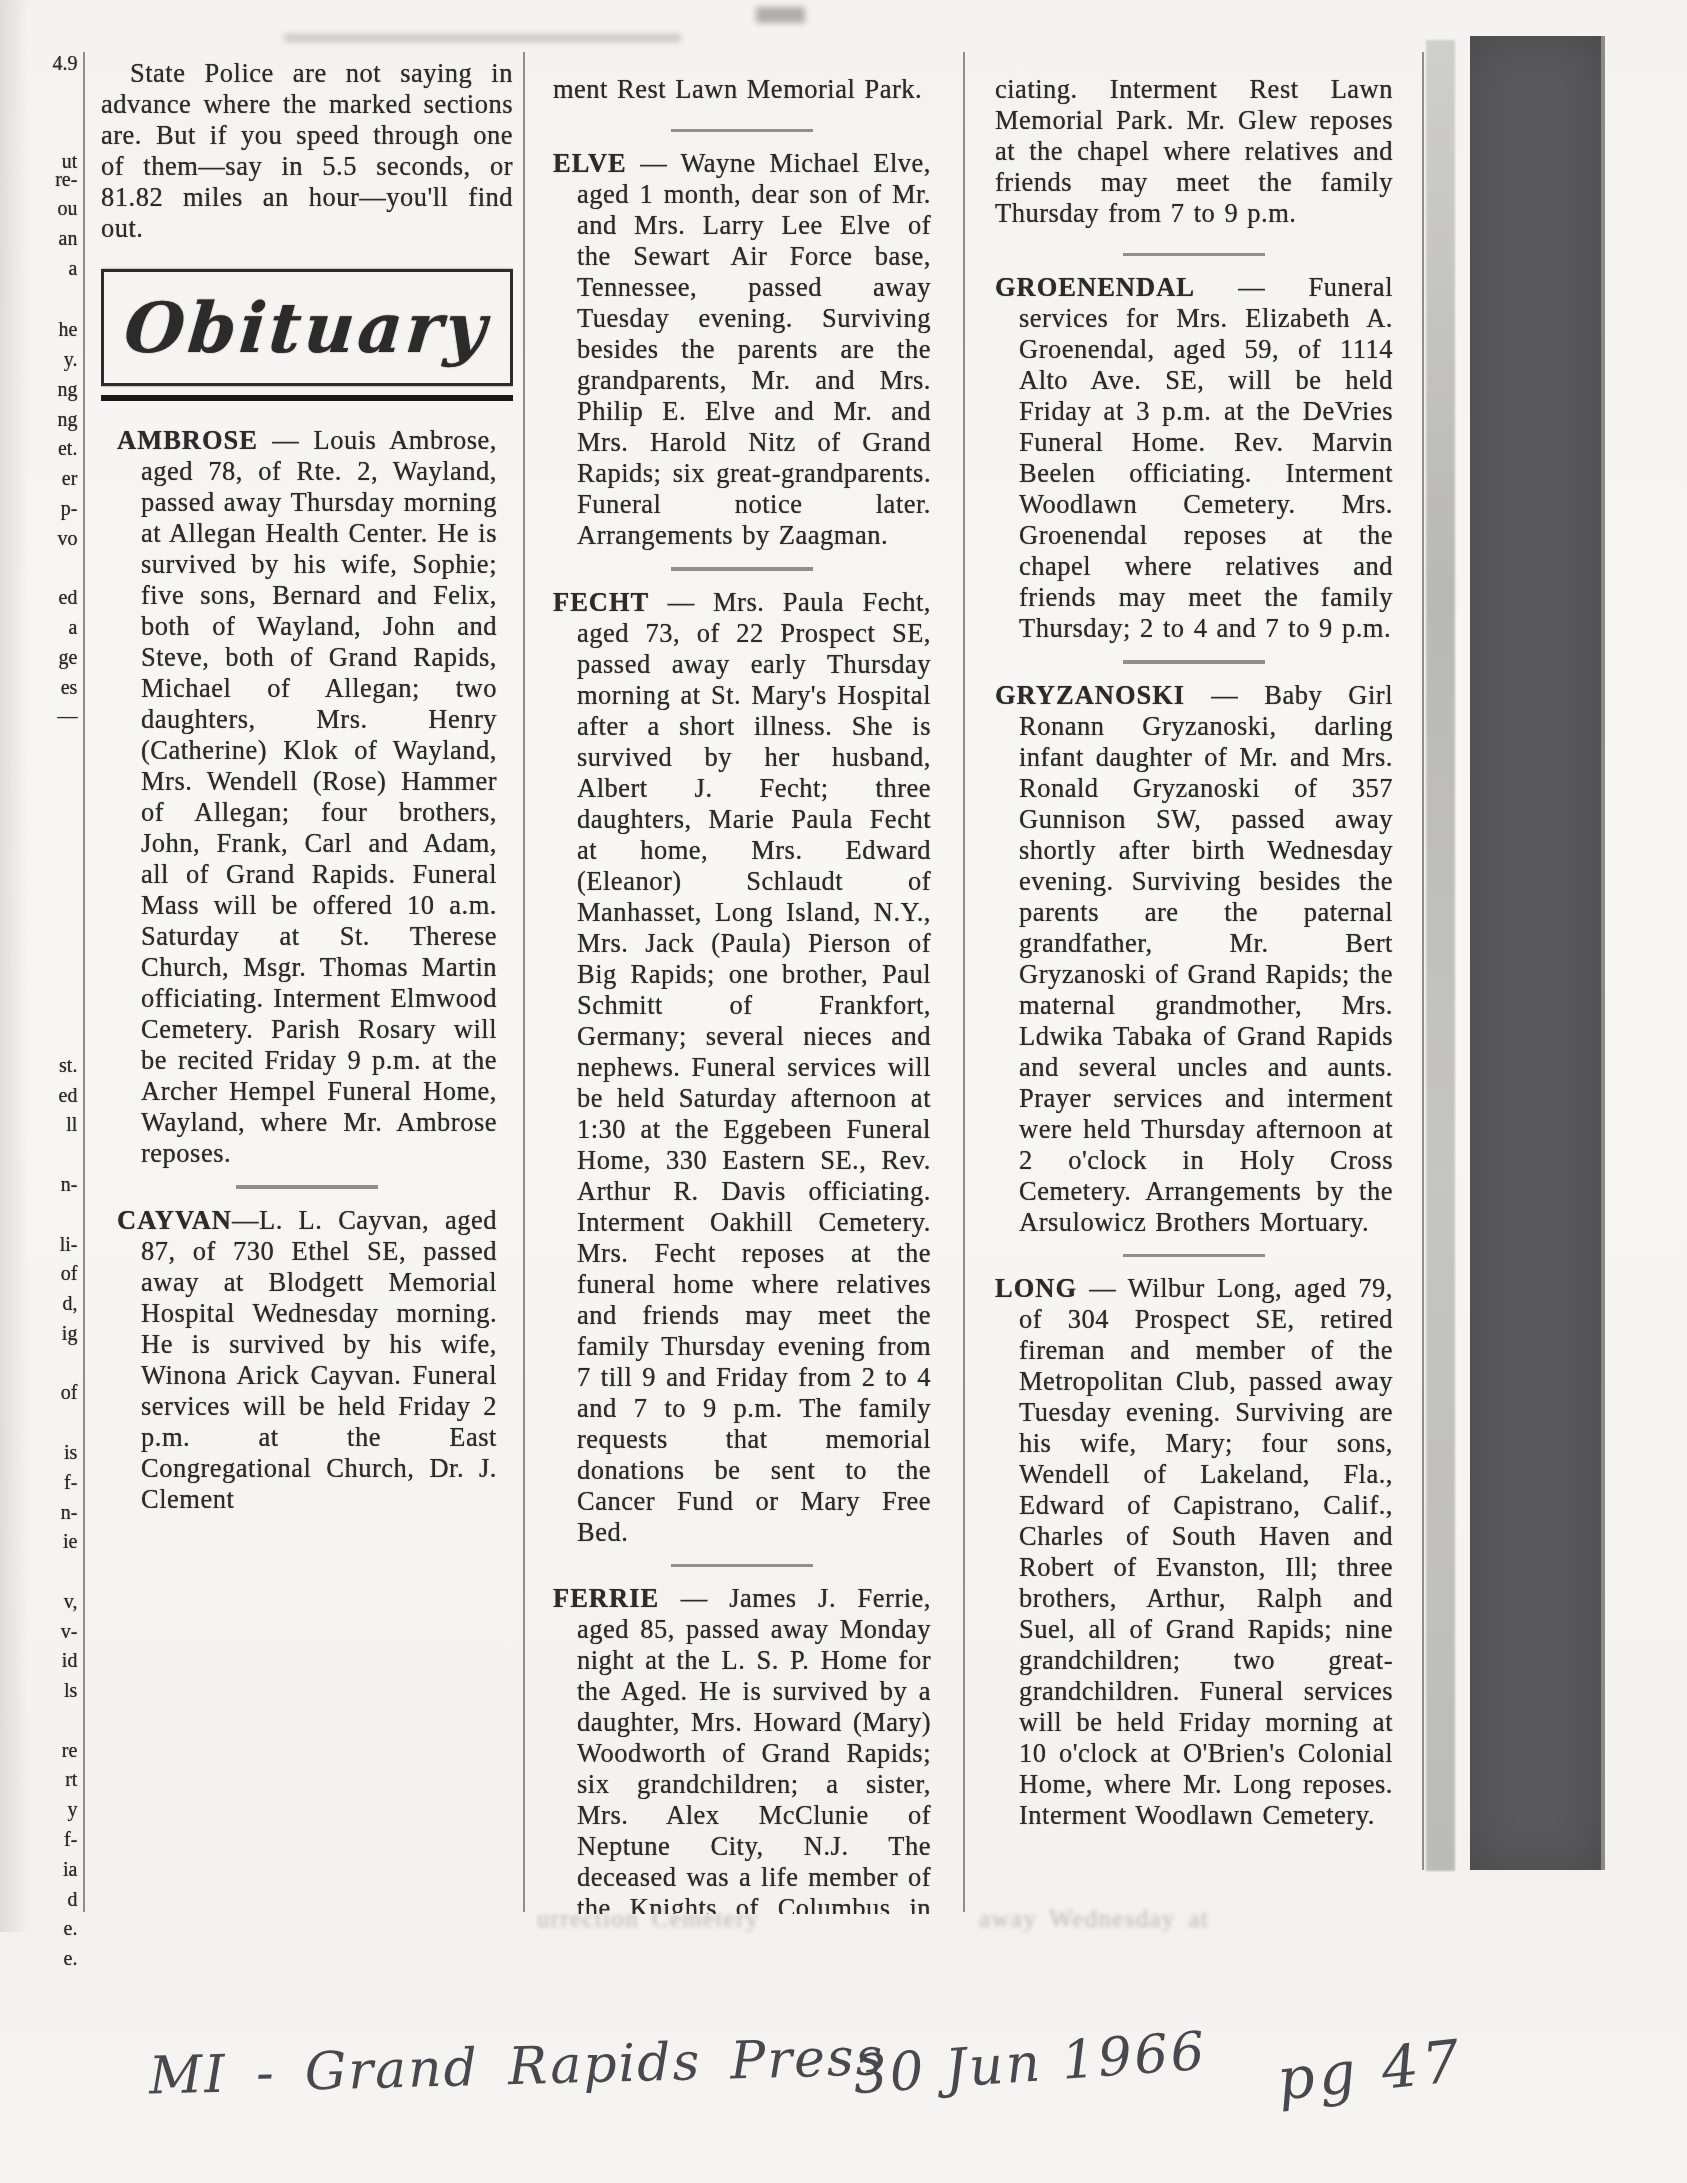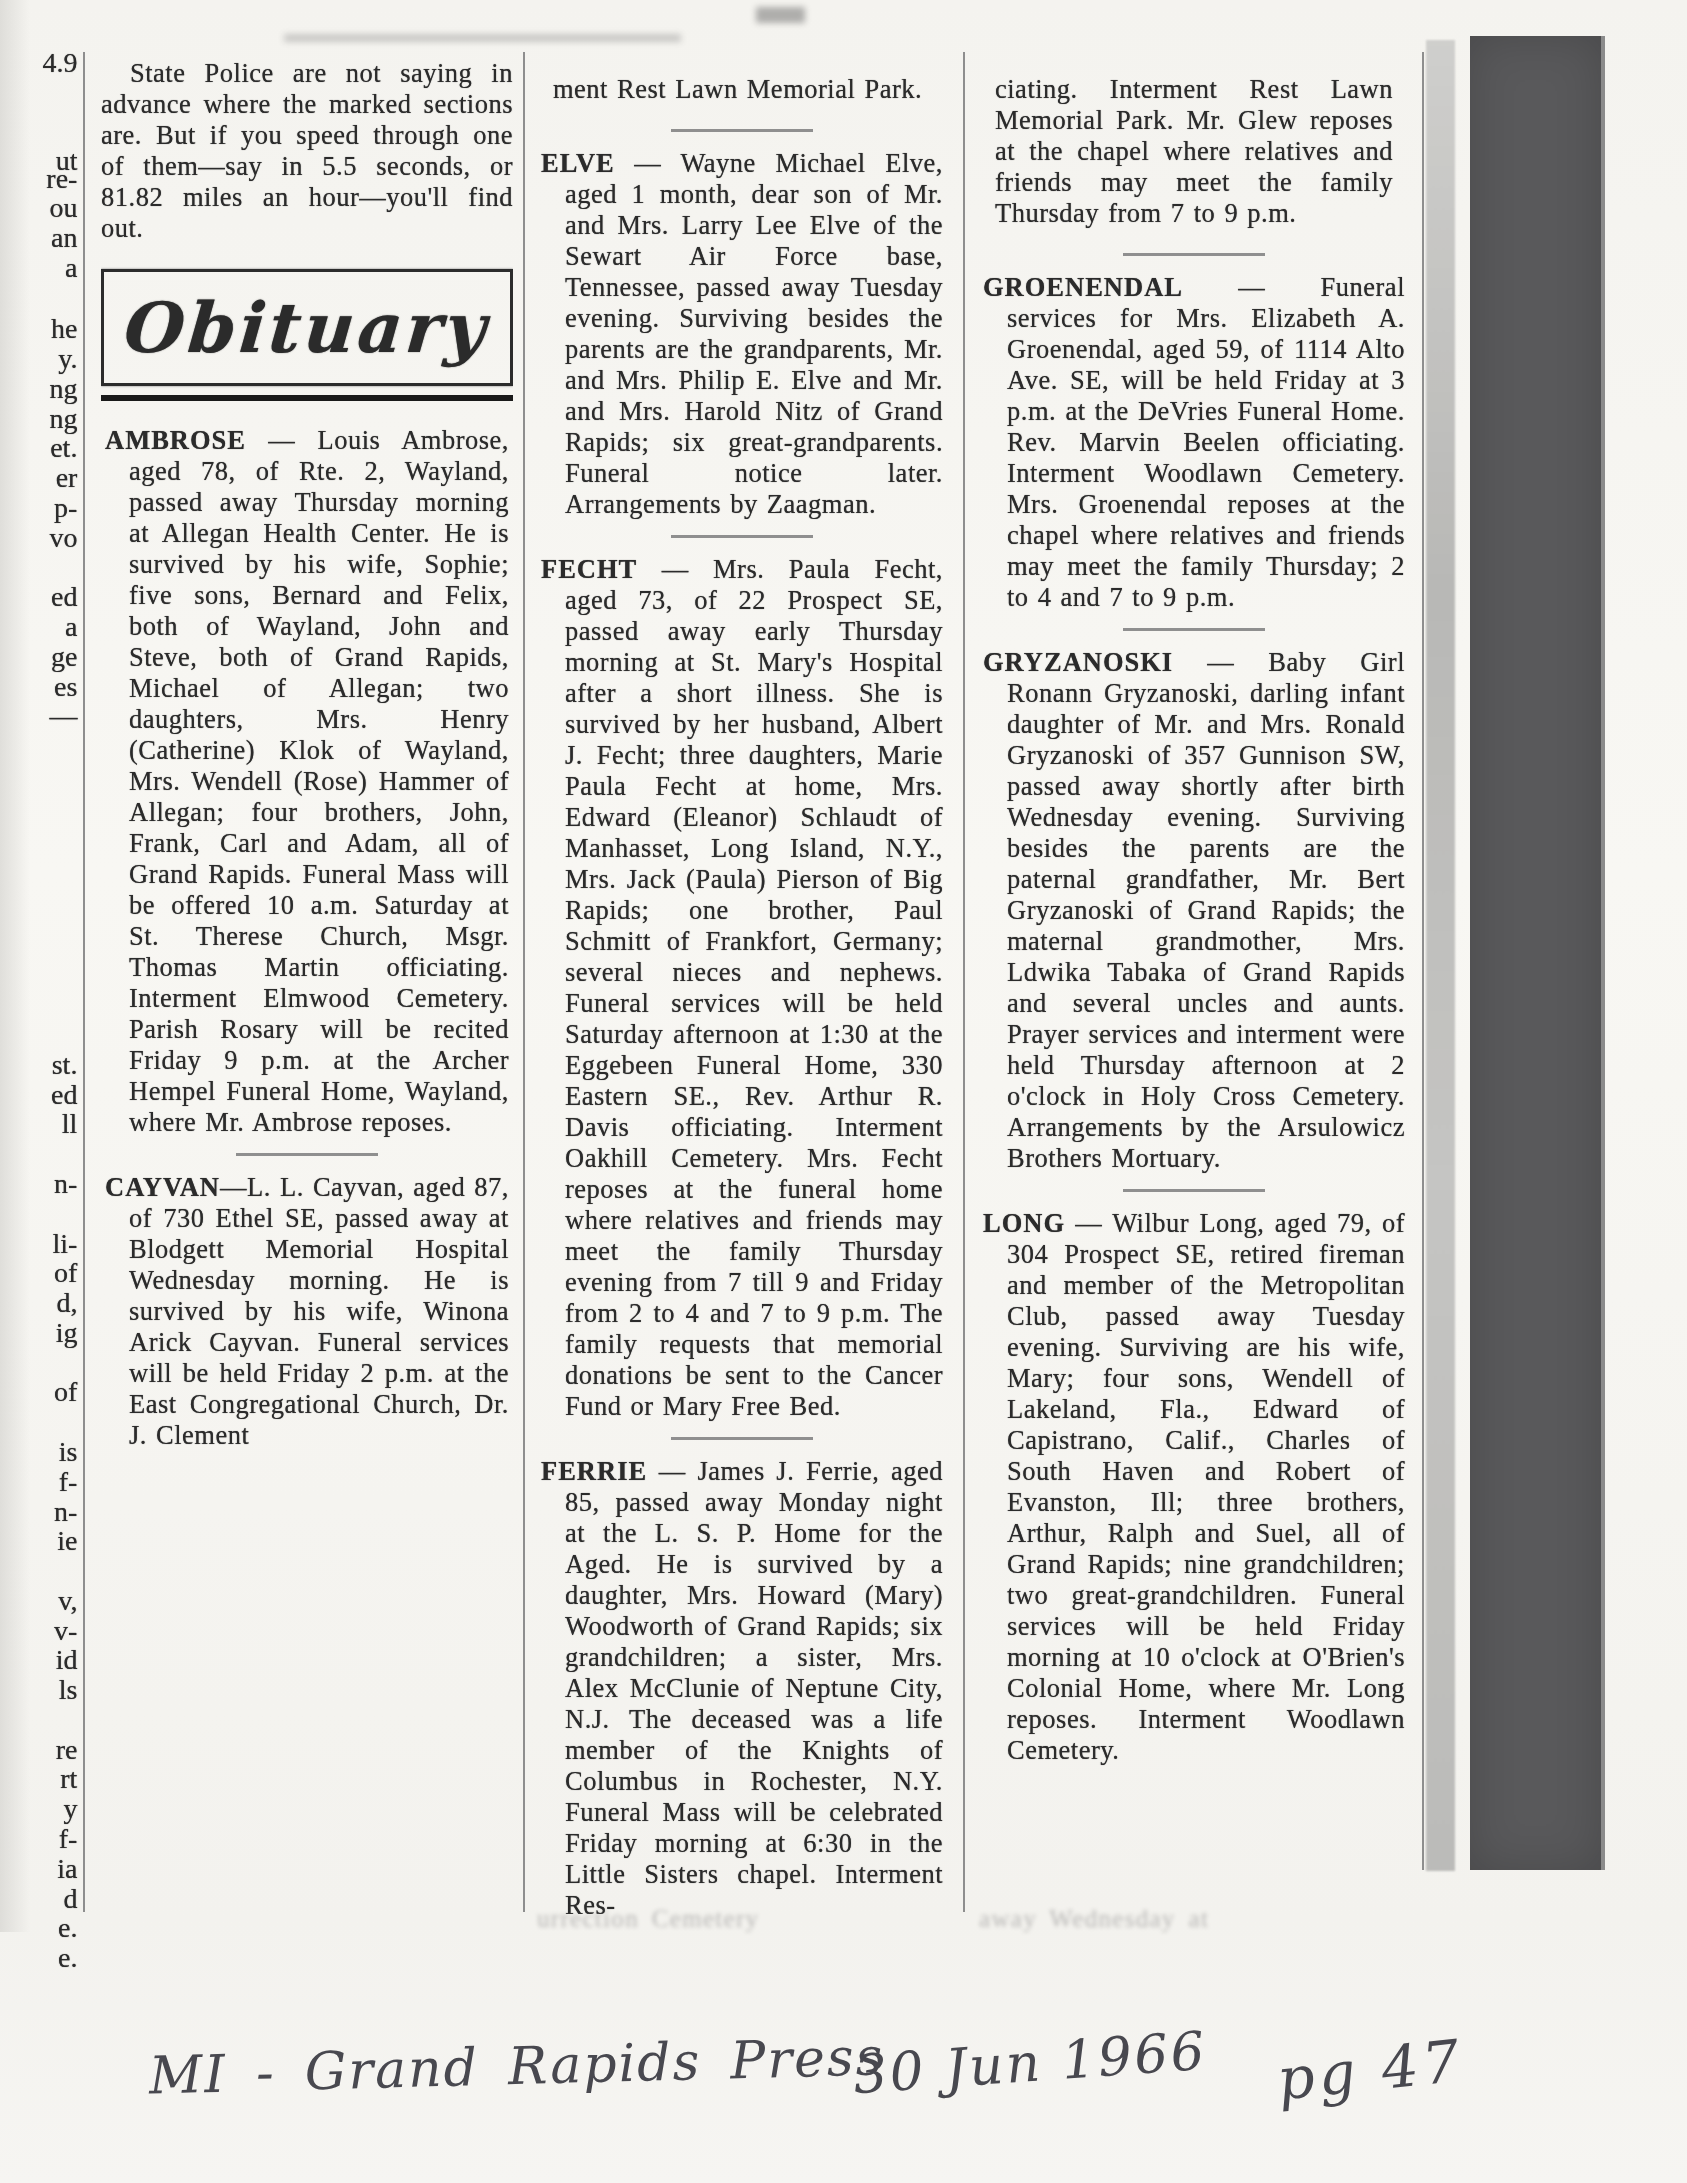--- a/index.html
+++ b/index.html
@@ -19,38 +19,38 @@
 
   
   .col{position:absolute;top:58px;height:1856px;overflow:hidden;
        font-size:26.5px;line-height:31px;letter-spacing:0.5px;word-spacing:2px;
        text-align:justify;text-shadow:0 0 0.9px rgba(40,40,40,.8);}
   #col1{left:101px;width:412px;}
   #col2{left:537px;width:410px;}
   #col3{left:979px;width:430px;}
   .news-p{margin:0;text-indent:29px;}
   .cont-p{margin:16px;}
-  .entry p{margin:4px;padding-left:24px;text-indent:-24px;}
+  .entry p{margin:16px;padding-left:24px;text-indent:-24px;}
   .obit-name{font-weight:bold;letter-spacing:1px;}
   .divider{display:block;width:142px;height:3.3px;margin:14.6px auto 16px;
            background:#8f8f8f;filter:blur(0.7px);}
   .no-first-divider .entry:first-of-type .divider{display:none;}
 
   
   .obit-box{margin-top:25px;border:3.3px solid #2c2c2c;box-shadow:0 0 2px #777;
             height:111px;display:flex;align-items:center;justify-content:center;}
   .obit-title{font-family:"DejaVu Serif","Liberation Serif",serif;font-style:italic;
             font-weight:bold;font-size:69px;letter-spacing:3.3px;transform:skewX(-5deg);
             text-shadow:0 0 1.3px rgba(30,30,30,.7);}
   .heavy-rule{margin-top:9.3px;width:100%;height:6px;background:#1a1a1a;filter:blur(0.7px);}
   .entries-host{margin-top:24px;}
 
   
   .edge-strip{position:absolute;left:40px;top:0;width:40px;height:1985px;}
-  .frag{position:absolute;right:2.6px;font-size:28px;line-height:26.5px;
+  .frag{position:absolute;right:2.6px;font-size:20px;line-height:26.5px;
         text-shadow:0 0 0.9px rgba(40,40,40,.8);white-space:nowrap;}
 
   
   .scan-strip-light{position:absolute;left:1426px;top:40px;width:29px;height:1831px;
         background:linear-gradient(180deg,#c9c9c7,#aeaeac 30%,#bdbdbb 62%,#b2b2b0);
         opacity:.85;filter:blur(1.3px);}
   .scan-band{position:absolute;left:1470px;top:36px;width:131px;height:1834px;
         background:#59595b;border-right:4px solid #8b8b8b;
         box-shadow:inset 0 0 46px rgba(0,0,0,.18);}
 

